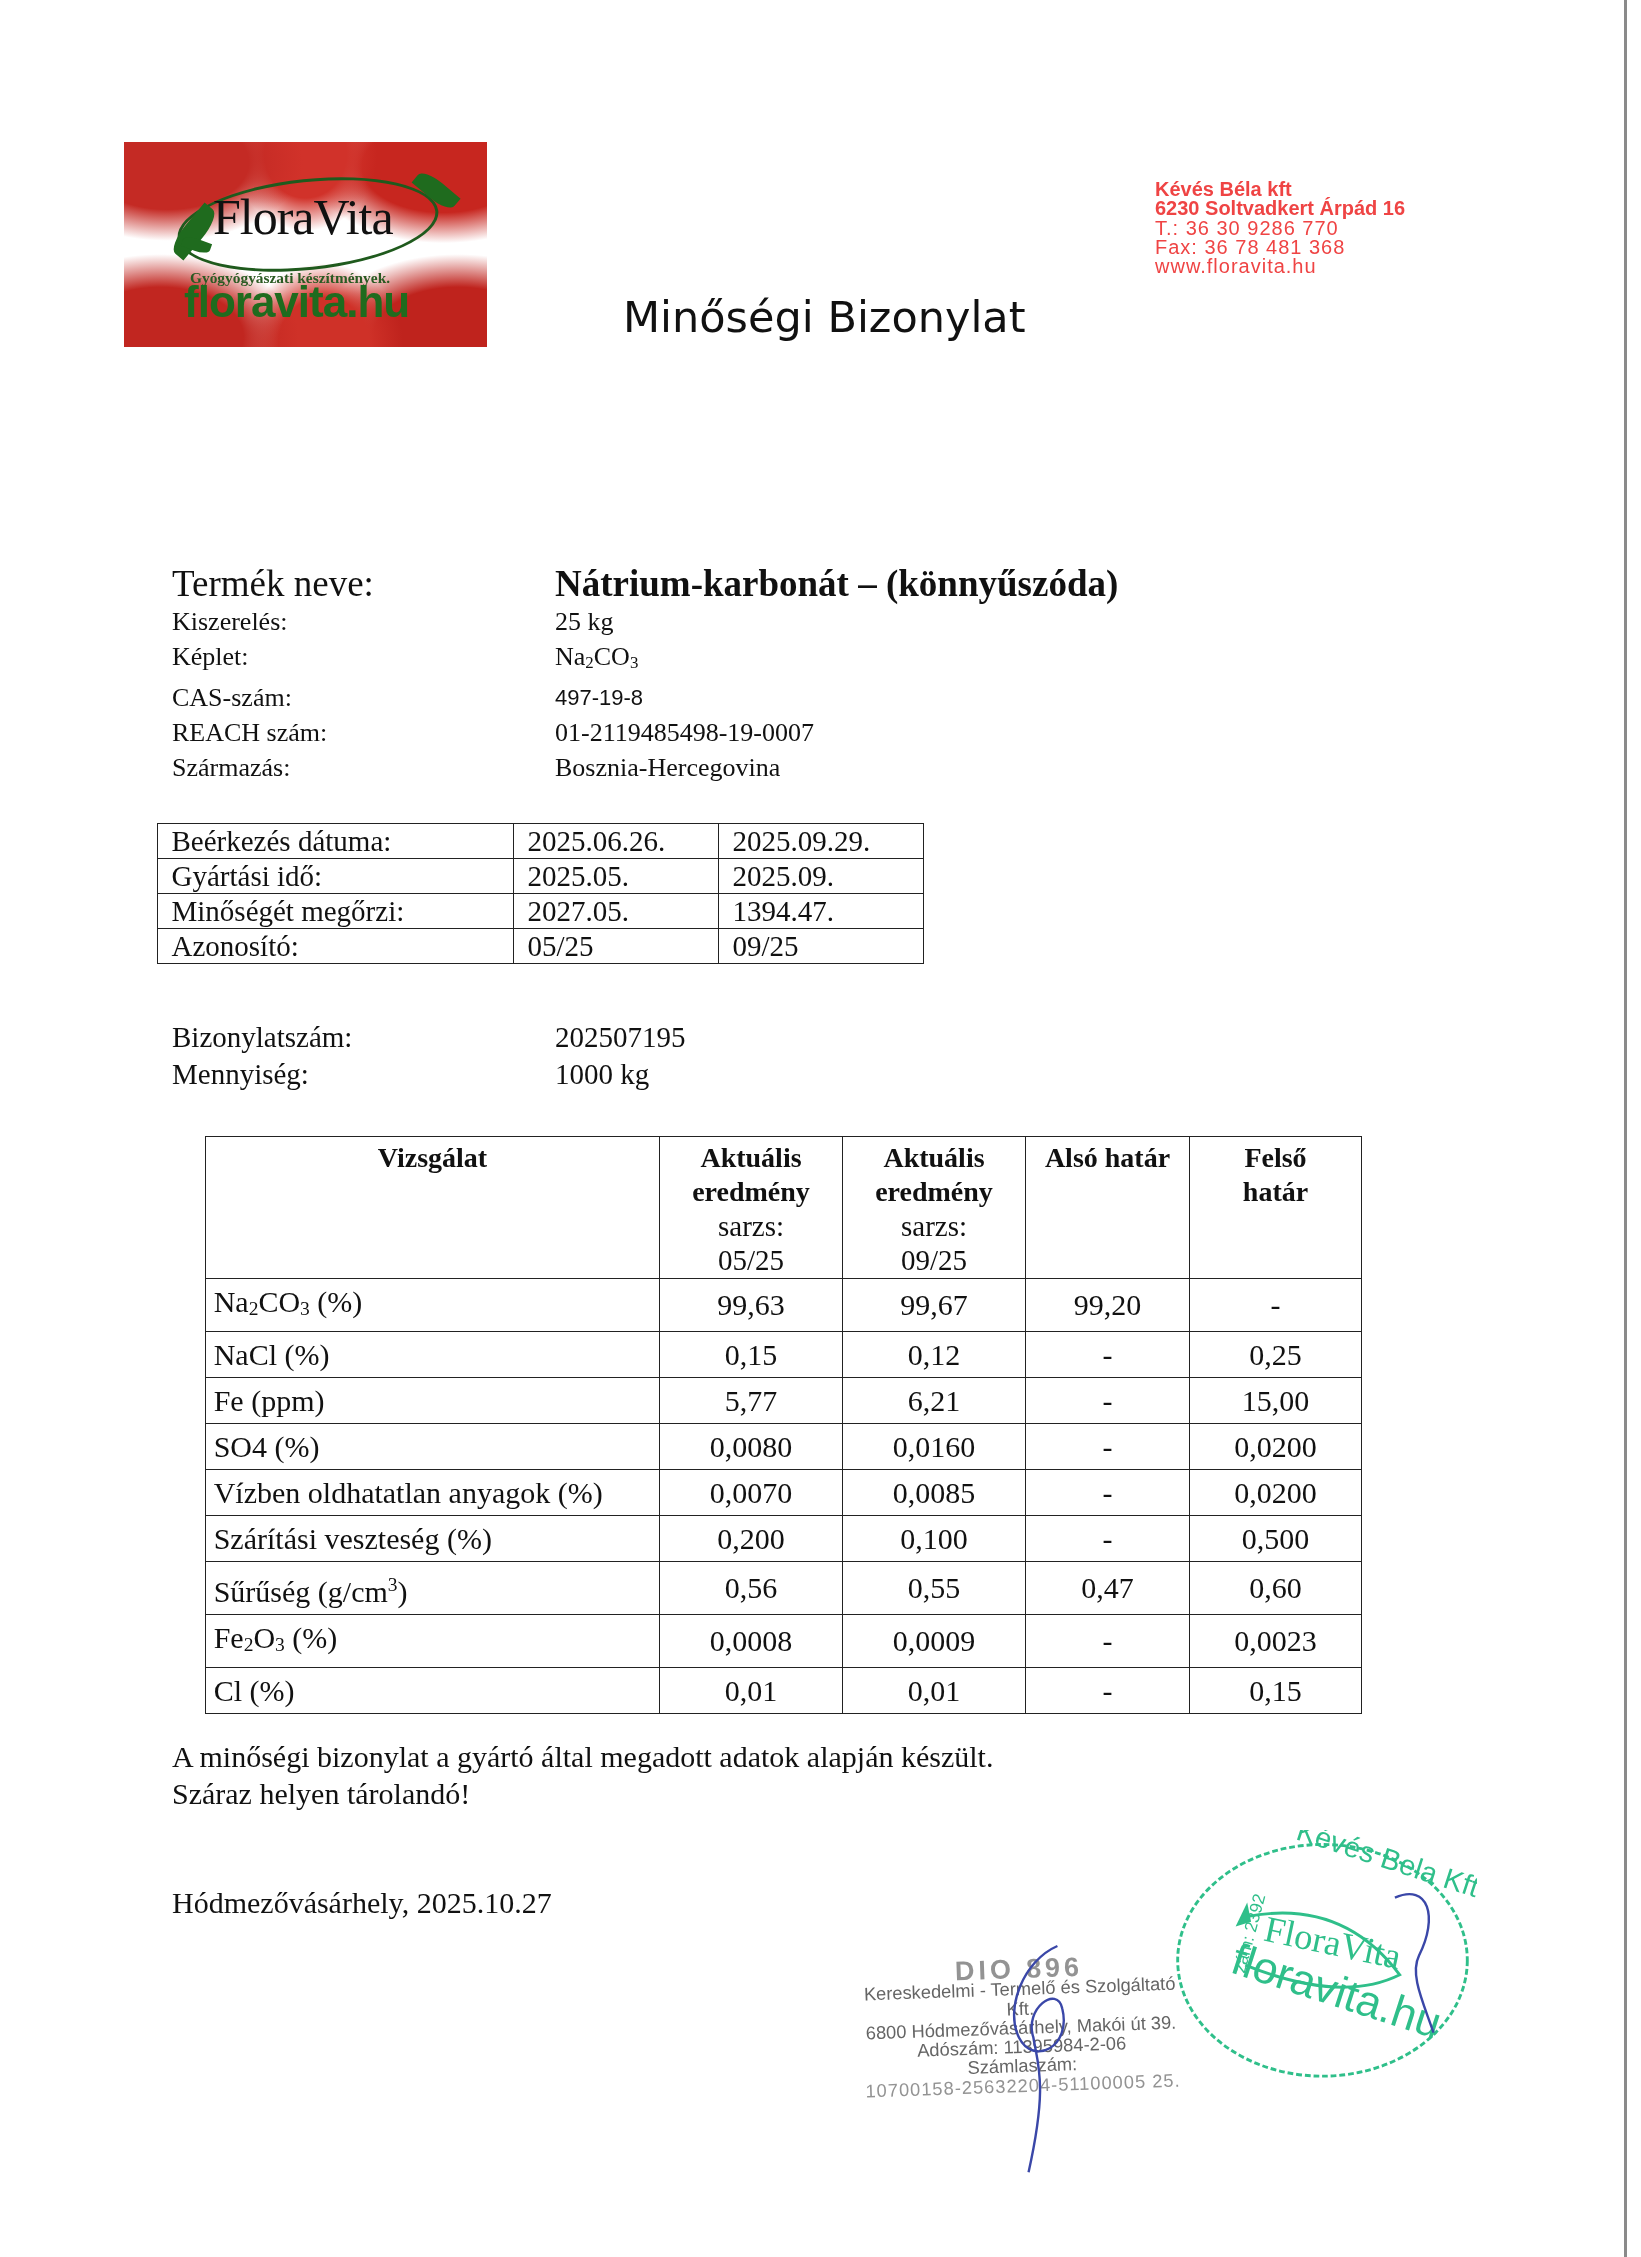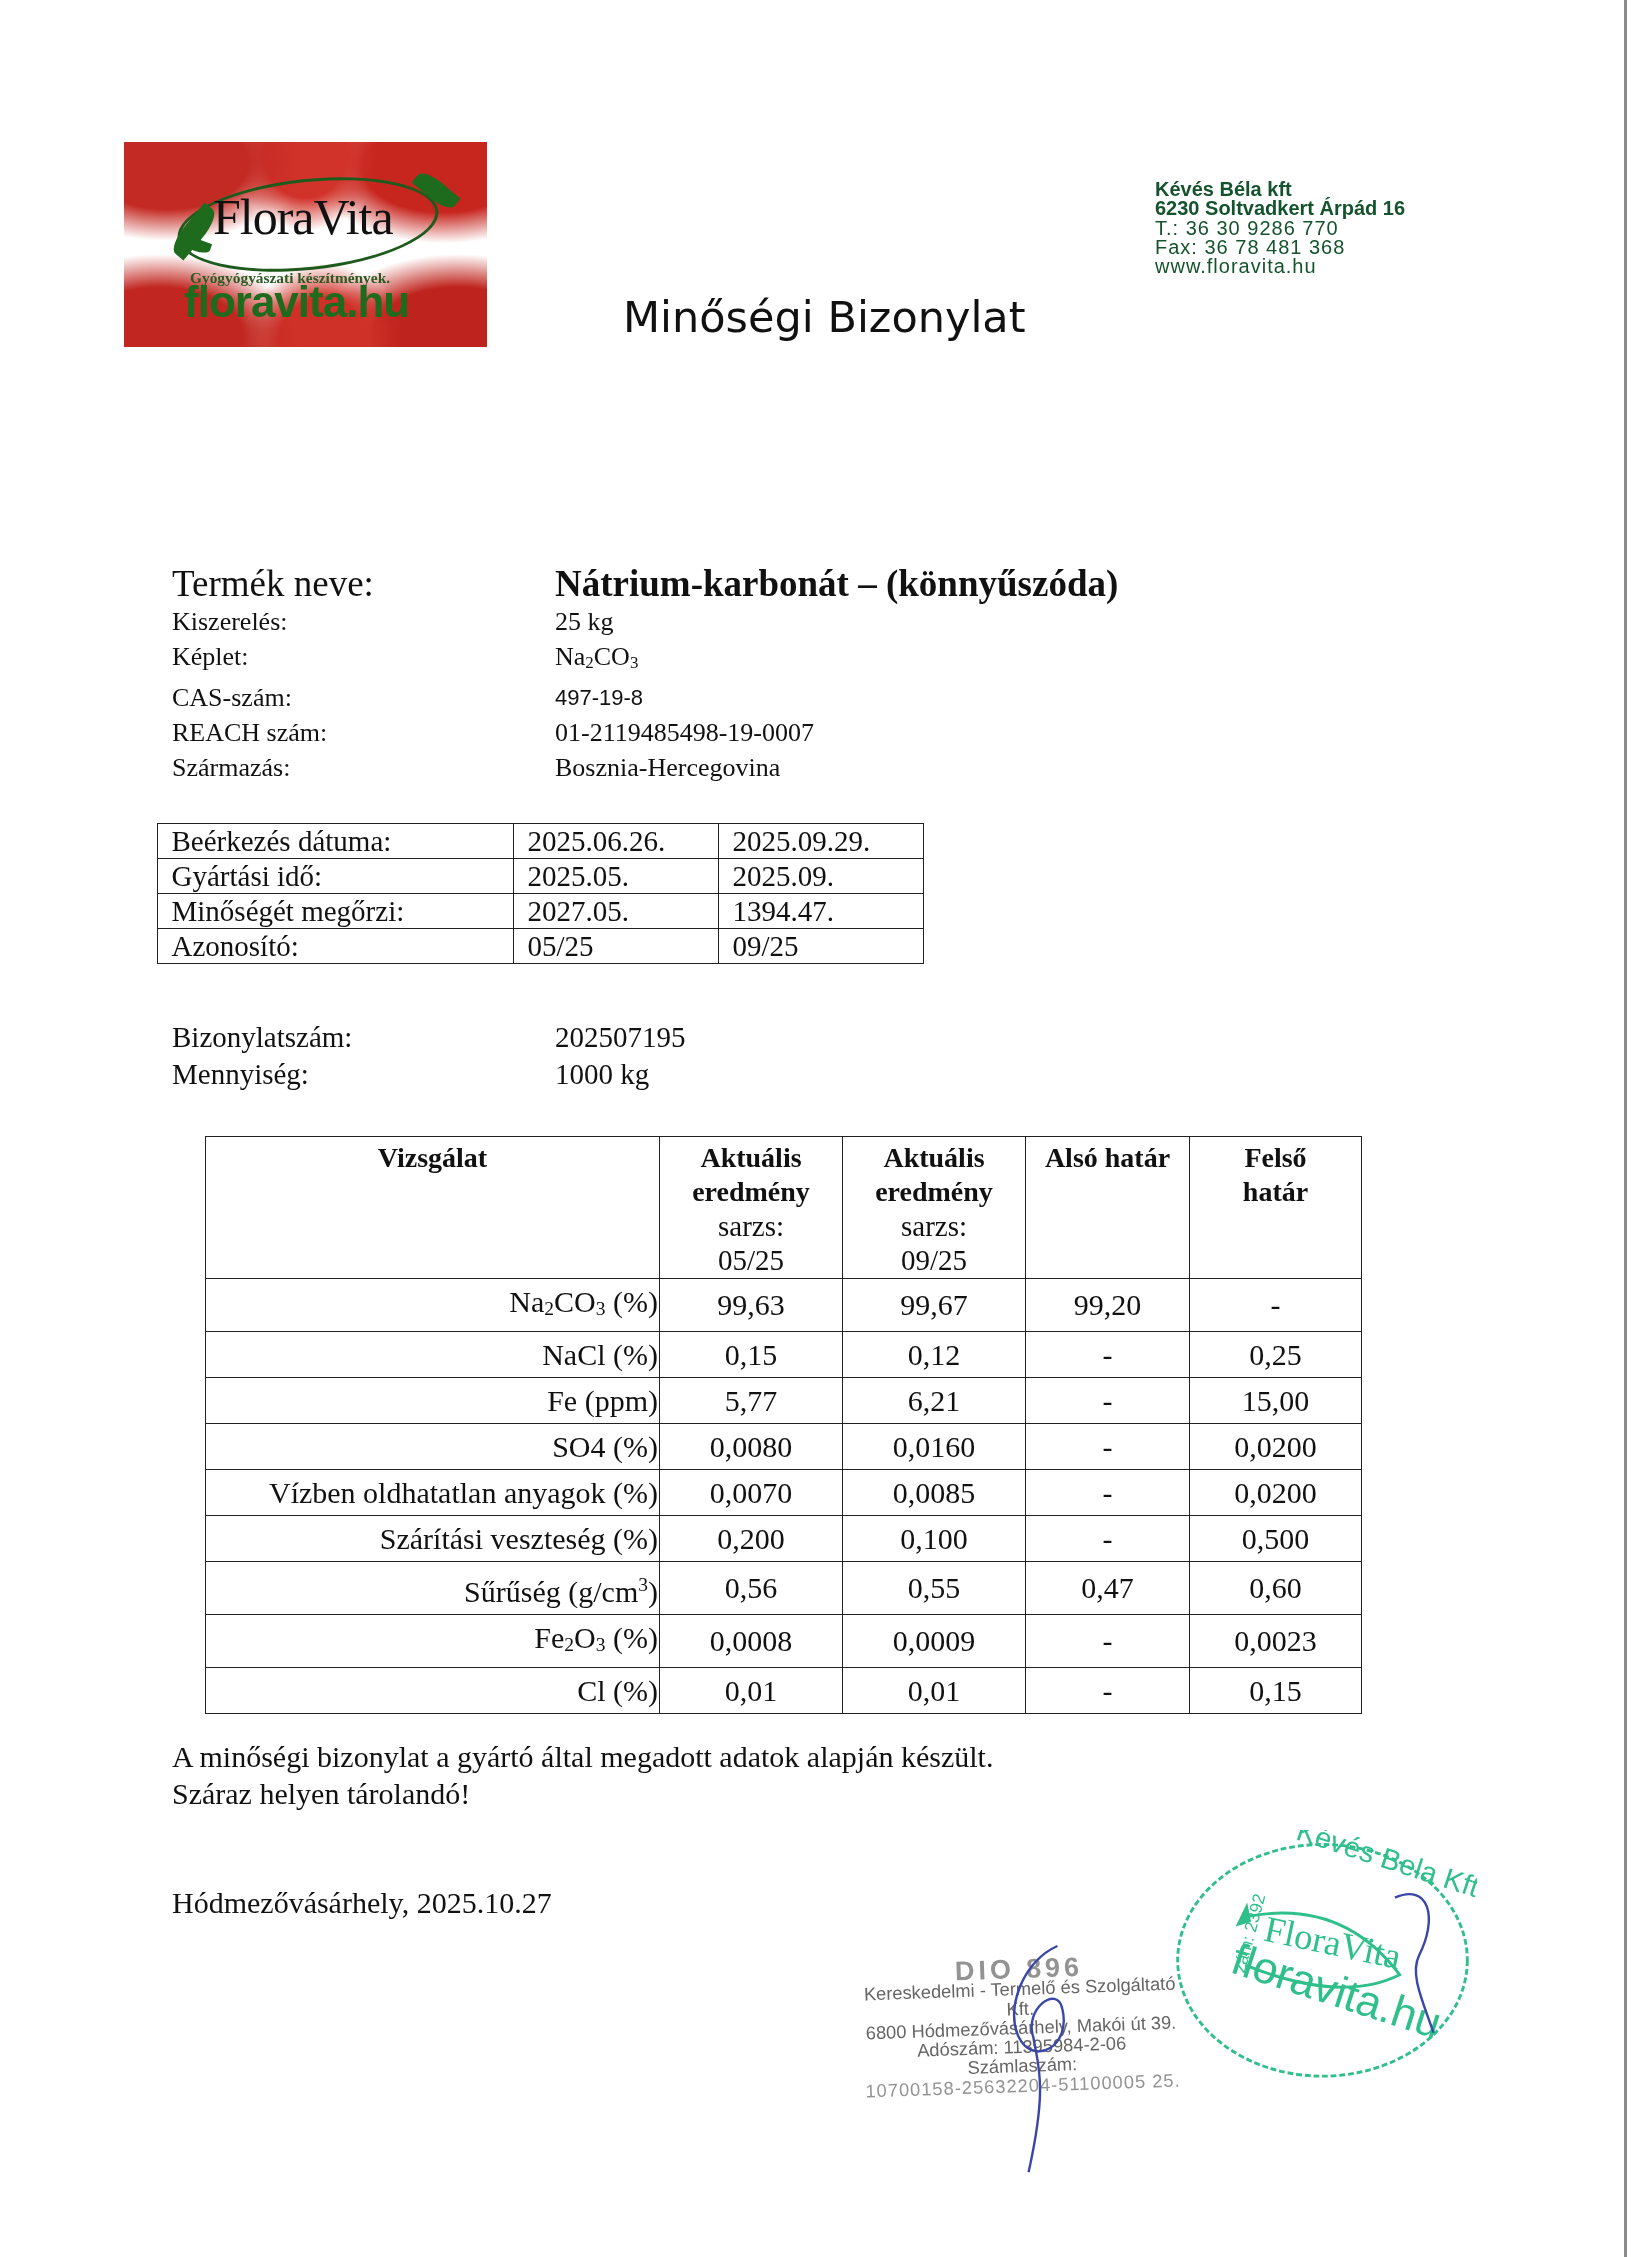--- a/index.html
+++ b/index.html
@@ -29,21 +29,21 @@
   }
   .leaf { position: absolute; width: 39px; height: 17.4px; background: #1f6b1e; border-radius: 50% 0 50% 0; }
   .leaf.l1 { left: 41px; top: 79px; transform: rotate(-50deg); width: 58px; height: 21px; }
   .leaf.l2 { left: 288px; top: 39px; transform: rotate(40deg); width: 48px; height: 19.3px; }
   .leaf.l3 { left: 58px; top: 97px; transform: rotate(20deg); width: 29px; height: 11.6px; }
   .logo-brand { position: absolute; left: 89px; top: 46px; font-family: "Liberation Serif", serif; font-size: 50px; color: #111; letter-spacing: -1px; }
   .logo-tagline { position: absolute; left: 66px; top: 127px; font-family: "Liberation Serif", serif; font-weight: bold; font-size: 15.4px; color: #2a5a22; }
   .logo-url { position: absolute; left: 60px; top: 135px; font-family: "Liberation Sans", sans-serif; font-weight: bold; font-size: 44px; color: #1f6b1e; letter-spacing: -1px; }
 
   
-  .company { position: absolute; left: 1155px; top: 180px; font-family: "Liberation Sans", sans-serif; font-weight: bold; font-size: 20px; line-height: 19.3px; color: #14532d; }
+  .company { position: absolute; left: 1155px; top: 180px; font-family: "Liberation Sans", sans-serif; font-weight: bold; font-size: 20px; line-height: 19.3px; color: #ef4444; }
   .company div { white-space: nowrap; }
   .company .light { font-weight: normal; letter-spacing: 1px; }
 
   .doc-title { position: absolute; left: 623px; top: 292px; font-family: "DejaVu Sans", sans-serif; font-size: 43px; color: #111; }
 
   
   .info { position: absolute; left: 172px; top: 563px; font-size: 26px; line-height: 35px; }
   .info .row { display: flex; }
   .info .lbl { width: 383px; }
   .info .first .lbl { font-size: 37px; line-height: 41px; }
@@ -62,21 +62,21 @@
   .cert { position: absolute; left: 172px; top: 1019px; font-size: 29px; line-height: 37px; }
   .cert .row { display: flex; }
   .cert .lbl { width: 383px; }
 
   
   .tests { position: absolute; left: 205px; top: 1136px; border-collapse: collapse; font-size: 30px; }
   .tests th, .tests td { border: 1.9px solid #222; }
   .tests th { font-weight: bold; vertical-align: top; text-align: center; font-size: 28px; line-height: 34px; padding-top: 3.9px; }
   .tests th .nb { font-weight: normal; font-size: 29px; display: block; }
   .tests td { height: 43px; line-height: 43px; text-align: center; }
-  .tests td.name { text-align: right; padding-left: 7.7px; }
+  .tests td.name { text-align: left; padding-left: 7.7px; }
   .tests col.c1 { width: 454px; } .tests col.c2 { width: 183px; } .tests col.c3 { width: 183px; }
   .tests col.c4 { width: 164px; } .tests col.c5 { width: 172px; }
 
   .notes { position: absolute; left: 172px; top: 1738px; font-size: 30px; line-height: 37px; }
   .place-date { position: absolute; left: 172px; top: 1886px; font-size: 30px; }
 
   
   .stamp-company { position: absolute; left: 857px; top: 1960px; width: 328px; text-align: center; font-family: "Liberation Sans", sans-serif; color: #555; font-size: 18.3px; line-height: 19.3px; transform: rotate(-2deg); opacity: 0.9; }
   .stamp-company .big { font-size: 27px; font-weight: bold; color: #888; letter-spacing: 3.9px; }
   .stamp-company .acct { color: #888; letter-spacing: 1px; }

